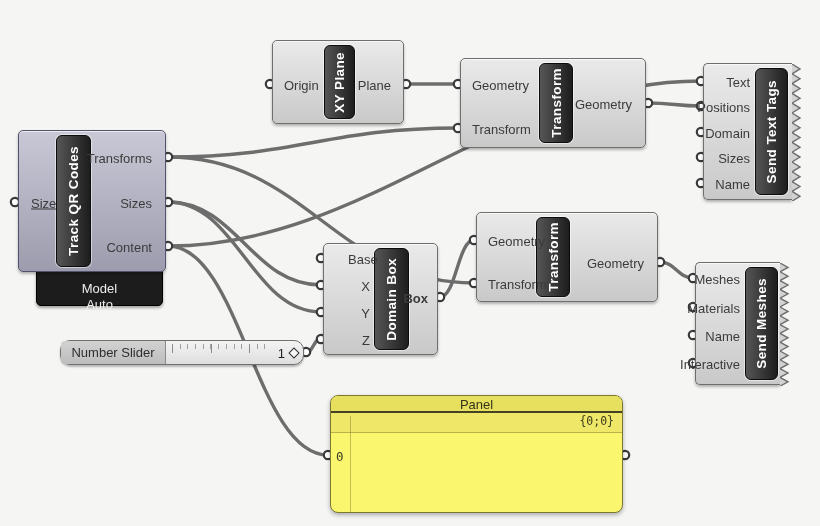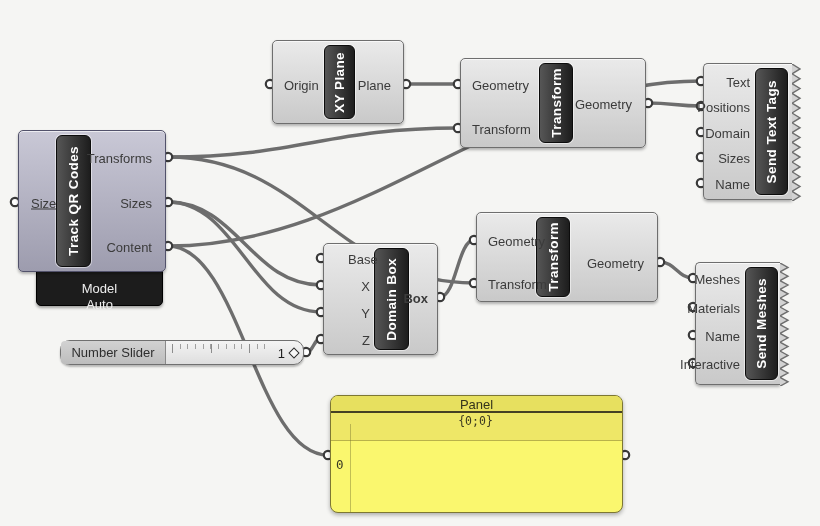--- a/index.html
+++ b/index.html
@@ -43,23 +43,23 @@
   .slider .val { position:absolute; right:18px; top:50%; transform:translateY(-50%);
                  font-size:13px; color:#1e1e1e; }
   .diamond { position:absolute; right:5px; top:50%; width:8px; height:8px; border:1.6px solid #2c2c2c;
              transform:translateY(-50%) rotate(45deg); background:#f8f8f8; }
 
   
   .panel { position:absolute; background:#faf76e; border:1px solid #7d7733; border-radius:8px;
            box-shadow:0 2px 4px rgba(0,0,0,.3); overflow:hidden; }
   .panel .ptitle { height:17px; background:#e7e05f; text-align:center; font-size:13px; color:#33331b;
                    line-height:17px; border-bottom:2px solid #454123; }
-  .panel .ppath { height:28px; background:#eee767; border-bottom:1px solid #b9b24a;
+  .panel .ppath { height:20px; background:#eee767; border-bottom:1px solid #b9b24a;
                   font-family:"DejaVu Sans Mono", monospace; font-size:11.5px; color:#3c3a20;
-                  text-align:center; line-height:16px; padding-right:2px; }
+                  text-align:right; line-height:16px; padding-right:8px; }
   .panel .pbody { position:relative; height:calc(100% - 36px);
                   font-family:"DejaVu Sans Mono", monospace; font-size:12.5px; color:#3a3a26; }
   .panel .idxline { position:absolute; left:19px; top:-17px; bottom:0; width:1px; background:rgba(125,119,51,.45); }
   .panel .pindex { position:absolute; left:5px; top:16px; }
   .panel .ptext  { position:absolute; left:25px; top:16px; letter-spacing:1.2px; white-space:nowrap; }
 </style>
 </head>
 <body>
 
 <div class="canvas">

